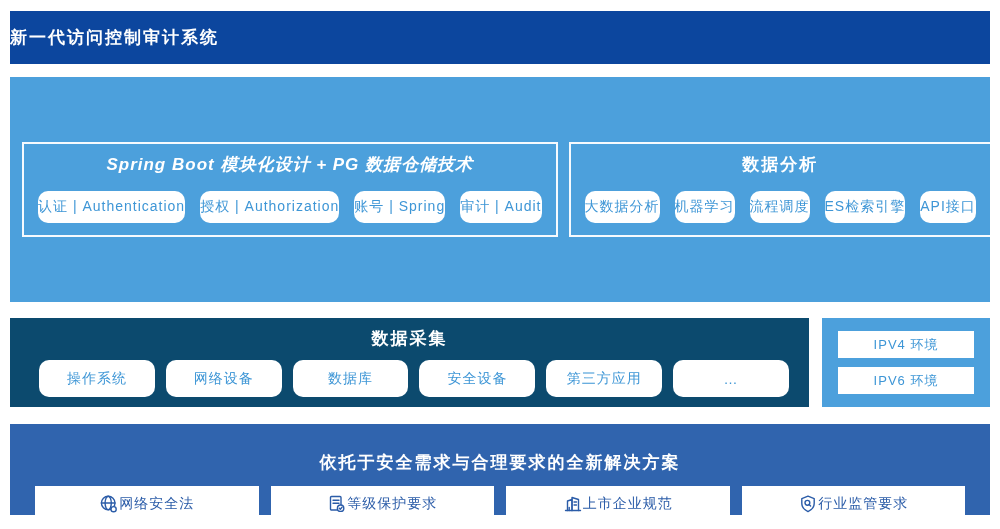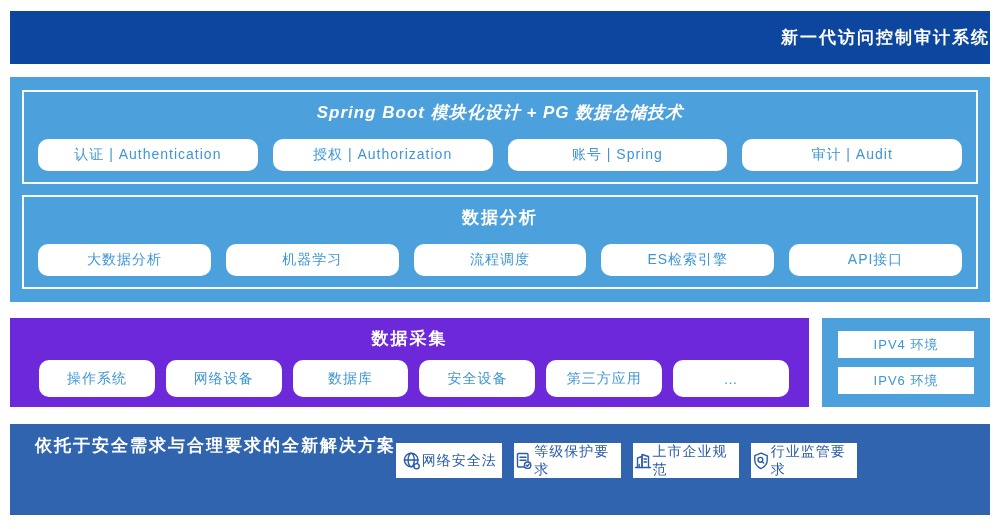--- a/index.html
+++ b/index.html
@@ -5,28 +5,28 @@
   * { margin:0; padding:0; box-sizing:border-box; }
   html,body { background:#ffffff; }
   body {
     width:1000px; height:529px;
     font-family:"Liberation Sans","DejaVu Sans",sans-serif;
     overflow:hidden;
   }
   .banner {
     margin:11px 10px 0; height:53px;
     background:#0c469e;
-    display:flex; align-items:center; justify-content:flex-end;
+    display:flex; align-items:center; justify-content:flex-start;
     color:#ffffff; font-size:17px; font-weight:bold; letter-spacing:2px;
   }
   .platform {
     margin:13px 10px 8px; height:225px;
     background:#4ca0dc;
     padding:13px 12px;
-    display:flex; flex-direction:column; gap:11px;
+    display:flex; flex-direction:row; gap:11px;align-items:center;
   }
   .bordered-section {
     border:2px solid rgba(255,255,255,0.95);
     height:95px;
     padding:8px 14px 0;
     display:flex; flex-direction:column;
   }
   .section-title {
     text-align:center; color:#ffffff; font-size:17px; font-weight:bold;
     letter-spacing:2px; line-height:26px;
@@ -34,40 +34,40 @@
   .section-title.italic { font-style:italic; letter-spacing:1px; }
   .box-row { display:flex; gap:15px; margin-top:13px; }
   .box-row.tight { }
   .white-box {
     flex:1; height:32px; background:#ffffff;
     display:flex; align-items:center; justify-content:center;
     color:#3e96d6; font-size:14px; letter-spacing:1px; white-space:nowrap;border-radius:10px;
   }
   .collect-row { margin:16px 10px 0; height:89px; display:flex; gap:13px; }
   .collect-panel {
-    flex:1; background:#6d28d9; padding:8px 20px 0;
+    flex:1; background:#0c4a6e; padding:8px 20px 0;
     display:flex; flex-direction:column;
   }
   .collect-panel .box-row { margin-top:8px; gap:11px;padding-left:9px; }
   .collect-panel .white-box { height:37px; }
   .env-panel {
     width:168px; background:#4ca0dc;
     display:flex; flex-direction:column; justify-content:center;
     gap:9px; padding:8px 16px;
   }
   .env-box {
     height:27px; background:#ffffff;
     display:flex; align-items:center; justify-content:center;
     color:#3e96d6; font-size:13px; letter-spacing:1px;
   }
   .solution {
     margin:17px 10px 0; height:91px;
     background:#3064ae;
-    padding:9px 25px 0;
-    display:flex; 
+    padding:26px 25px 0;
+    display:flex; flex-direction:column;
   }
   .solution .box-row { margin-top:10px; gap:12px; }
   .solution-box {
     flex:1; height:35px; background:#ffffff;
     display:flex; align-items:center; justify-content:center; 
     color:#2b5ca8; font-size:14px; letter-spacing:1px;
   }
   .ico { width:20px; height:20px; flex:0 0 auto; color:#2b5ca8; }
   .ico svg { width:100%; height:100%; stroke:currentColor; fill:none;
              stroke-width:1.4; stroke-linecap:round; stroke-linejoin:round; }

